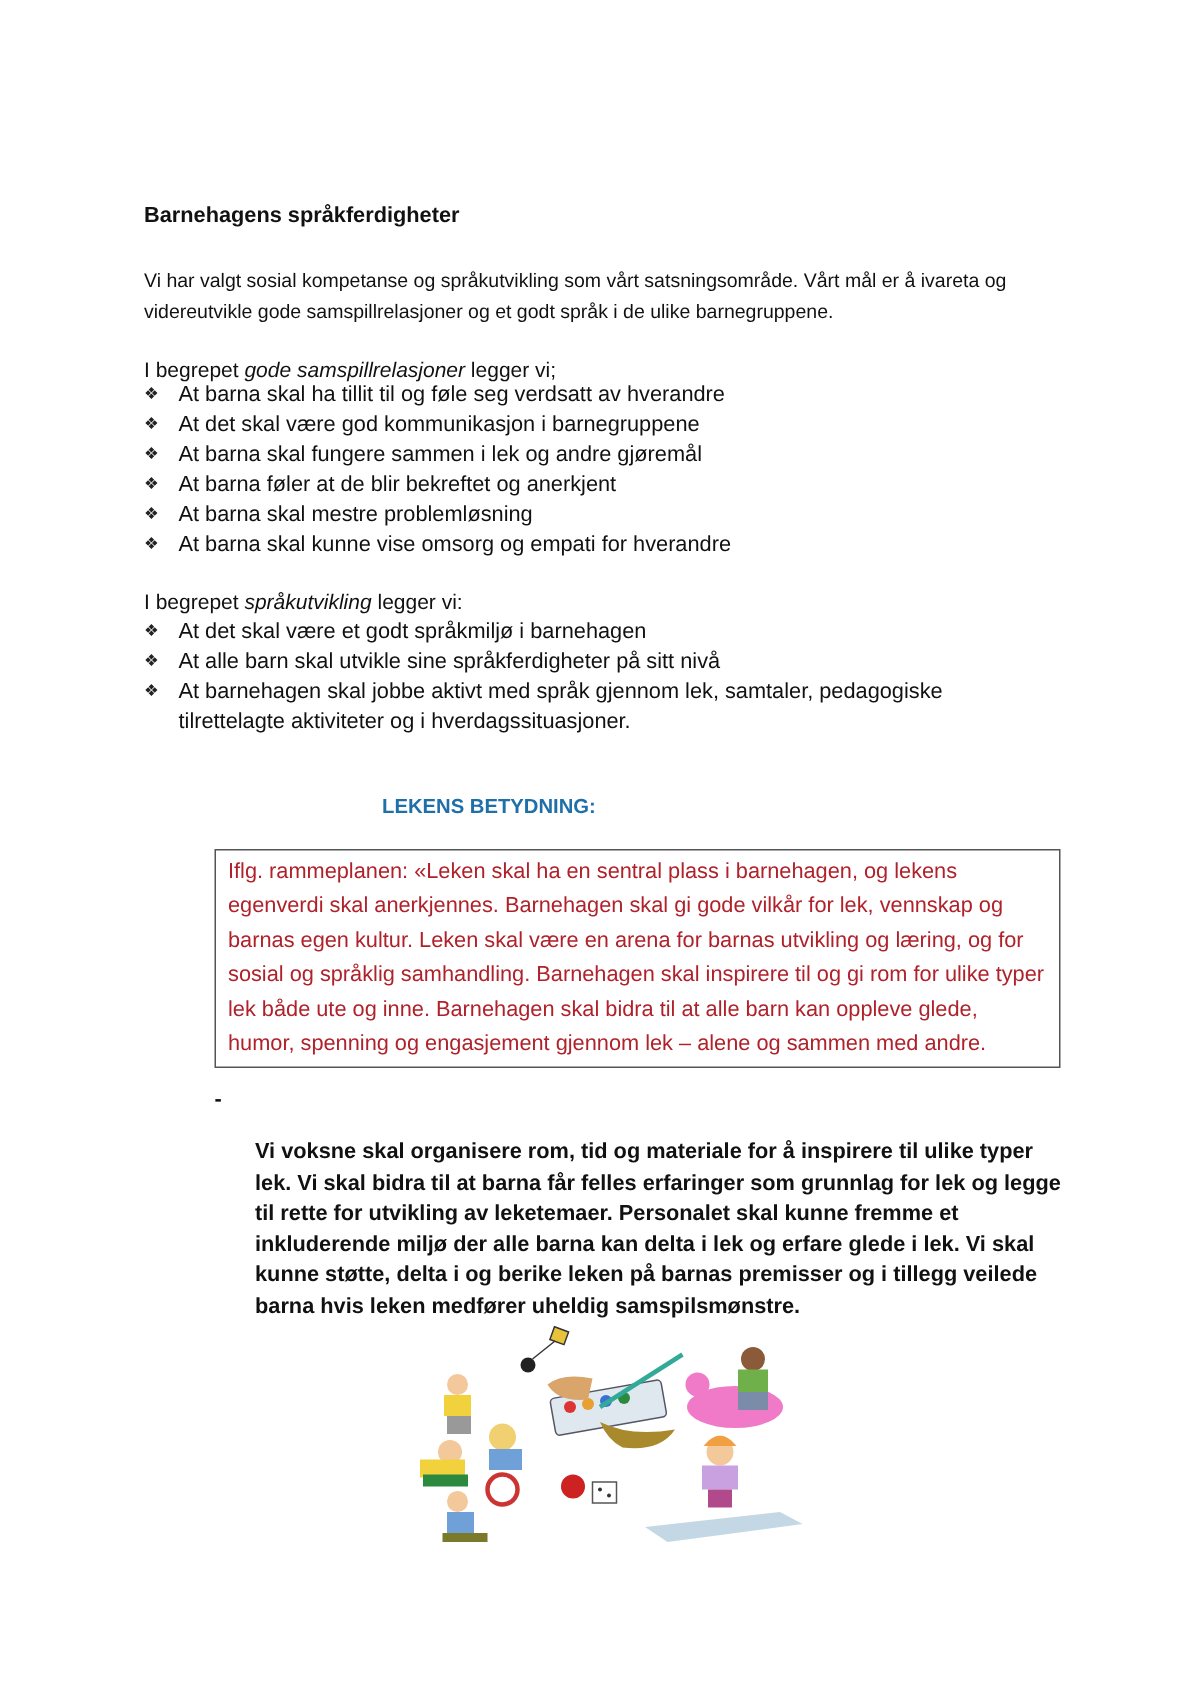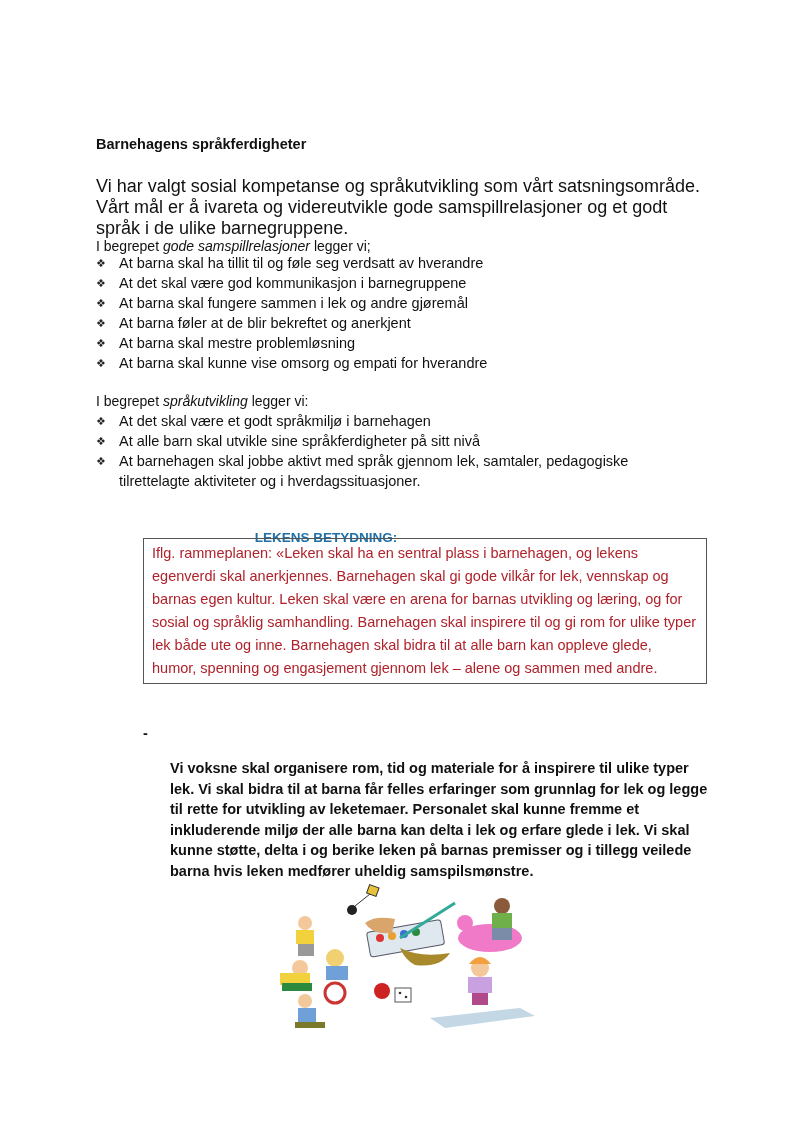--- a/index.html
+++ b/index.html
@@ -1,28 +1,28 @@
 <!DOCTYPE html>
 <html><head>
 <meta charset="utf-8">
 <style>
   html, body { margin: 0; padding: 0; background: #ffffff; }
   body { width: 800px; height: 1132px; position: relative; overflow: hidden;
          font-family: "Liberation Sans", "DejaVu Sans", sans-serif; color: #111; }
   .page { position: absolute; left: 0; top: 0; width: 800px; height: 1132px; }
   .h1 { position: absolute; left: 96px; top: 136px; font-size: 14.5px; font-weight: bold; }
-  .para { position: absolute; left: 96px; top: 176px; width: 620px; font-size: 18px; line-height: 21px; }
+  .para { position: absolute; left: 96px; top: 176px; width: 620px; font-size: 13px; line-height: 21px; }
   .subhead { position: absolute; left: 96px; font-size: 14px; font-weight: normal; }
   .subhead i { font-style: italic; }
   ul.bul { position: absolute; left: 96px; margin: 0; padding: 0; list-style: none; font-size: 14.5px; width: 600px; }
   ul.bul li { position: relative; padding-left: 23px; line-height: 20px; }
   ul.bul li .b { position: absolute; left: 0; top: 0; width: 14px; font-size: 11px; color: #222; }
   .lekens { position: absolute; left: 0; width: 652px; top: 530px; text-align: center;
             font-size: 13.5px; font-weight: bold; color: #1f6fa8; }
-  .quote { position: absolute; left: 143px; top: 538px; width: 546px; border: 1.5px solid #555;
+  .quote { position: absolute; left: 143px; top: 566px; width: 546px; border: 1.5px solid #555;
            padding: 3px 8px 3px 8px; font-size: 14.5px; line-height: 23px; color: #b0222b; }
   .dash { position: absolute; left: 143px; top: 725px; font-size: 14.5px; font-weight: bold; }
   .bold-para { position: absolute; left: 170px; top: 725px; width: 540px; font-size: 14.5px;
                font-weight: bold; line-height: 20.5px; margin-top: 33px; }
   .illus { position: absolute; left: 260px; top: 878px; width: 285px; height: 160px; }
 </style>
 </head>
 <body>
 
 <div class="page">

